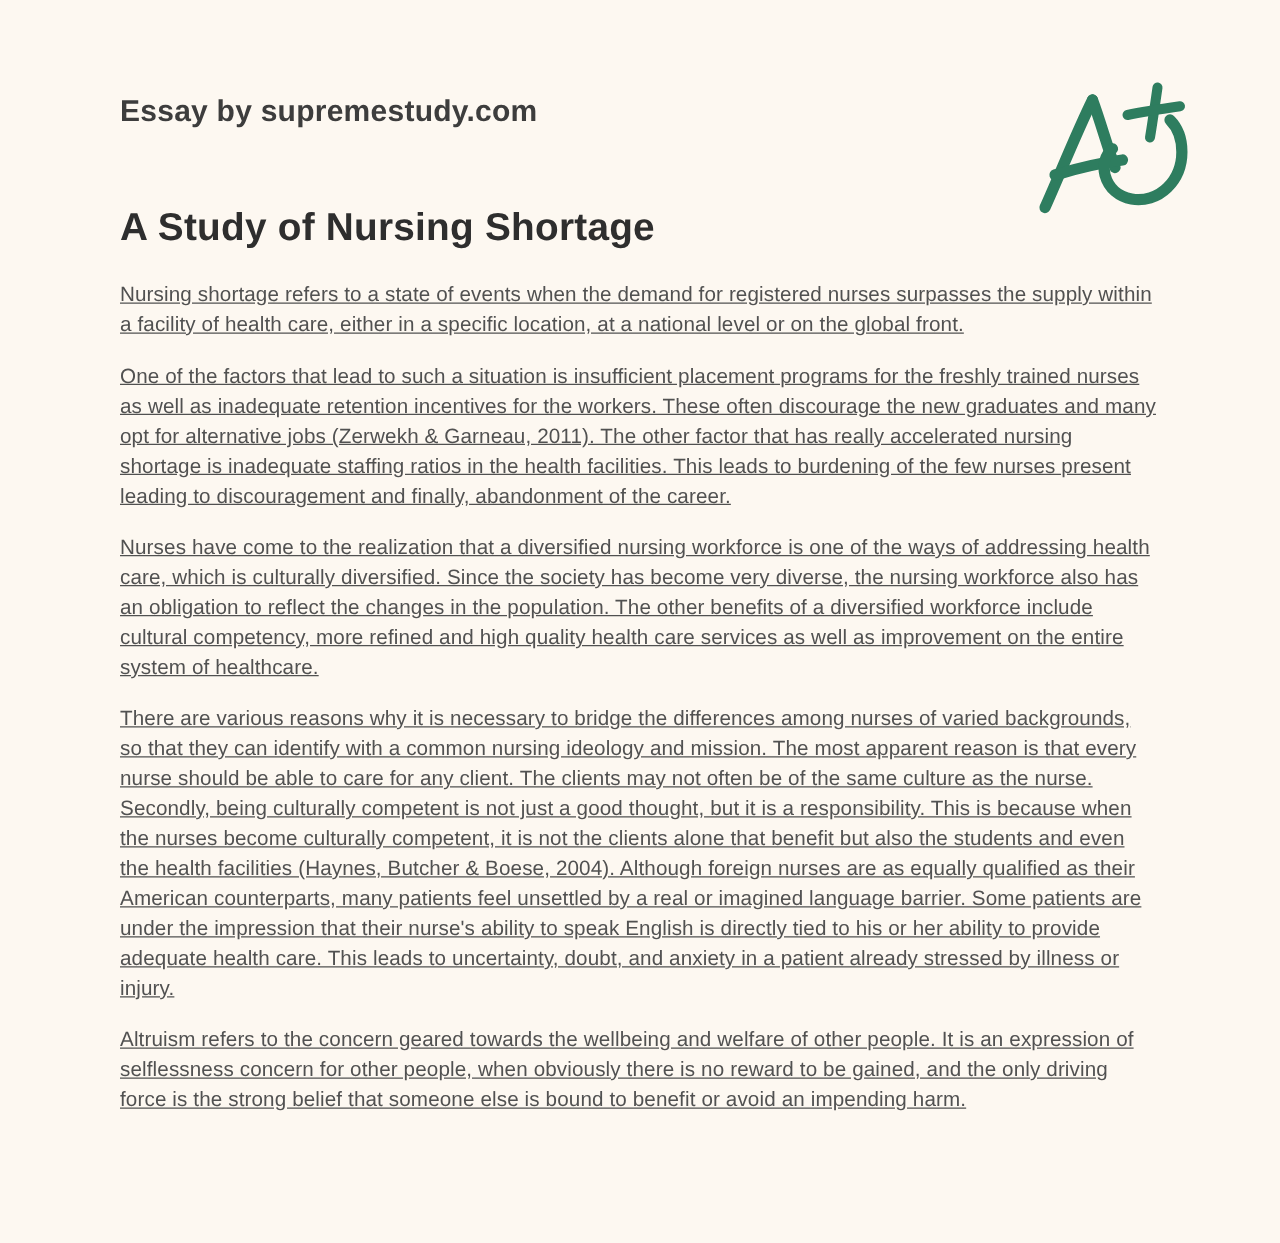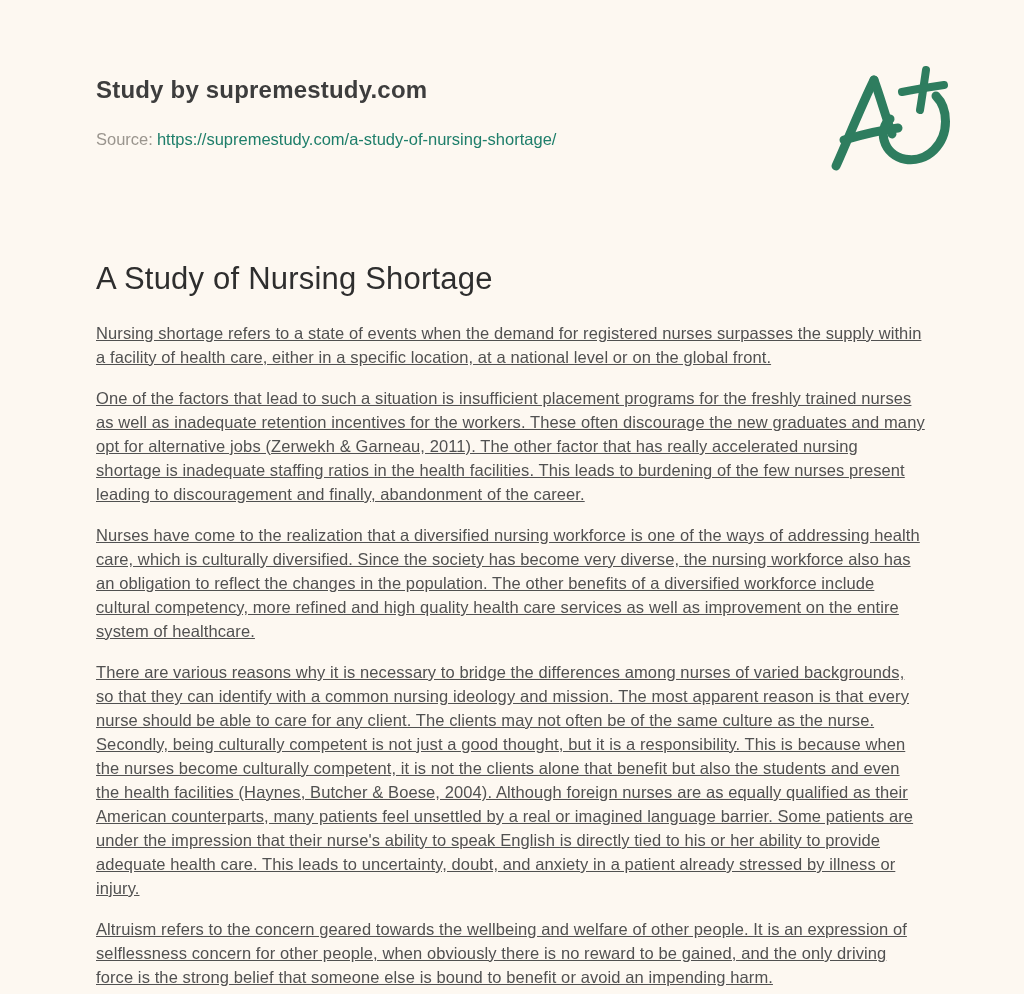--- a/index.html
+++ b/index.html
@@ -46,43 +46,42 @@
     right: -32px;
     width: 134px;
     height: 118px;
   }
   .logo svg {
     width: 100%;
     height: 100%;
   }
   .article-title {
     font-size: 31px;
-    font-weight: 400;
+    font-weight: 700;
     color: #2e2e2e;
     letter-spacing: 0.2px;
-    margin: 112px 0 24px 0;
+    margin: 60px 0 24px 0;
   }
   .article-body p {
     font-size: 16.5px;
     line-height: 24px;
     color: #515151;
     margin: 0 0 17px 0;
     letter-spacing: 0.1px;
     text-decoration: underline;
   }
 </style>
 </head>
 <body>
 
 <div class="page">
 
   <div class="header-row">
-    <h1 class="header-title">Study by supremestudy.com</h1>
+    <h1 class="header-title">Essay by supremestudy.com</h1>
 
-    <p class="source-line"><span>Source:</span><a class="source-link" href="#">https://supremestudy.com/a-study-of-nursing-shortage/</a></p>
 
     <div class="logo">
       <svg viewBox="0 0 134 118" fill="none" xmlns="http://www.w3.org/2000/svg">
 
         <path d="M 12 104 C 22 82 38 42 50 18" stroke="#2e7d5f" stroke-width="9" stroke-linecap="round" fill="none"></path>
         <path d="M 50 18 C 56 34 62 56 68 72" stroke="#2e7d5f" stroke-width="9" stroke-linecap="round" fill="none"></path>
         <path d="M 20 78 C 40 72 58 68 74 66" stroke="#2e7d5f" stroke-width="9" stroke-linecap="round" fill="none"></path>
 
         <path d="M 102 8 C 100 22 98 36 96 48" stroke="#2e7d5f" stroke-width="8" stroke-linecap="round" fill="none"></path>
         <path d="M 78 30 C 92 27 106 25 120 23" stroke="#2e7d5f" stroke-width="8" stroke-linecap="round" fill="none"></path>

